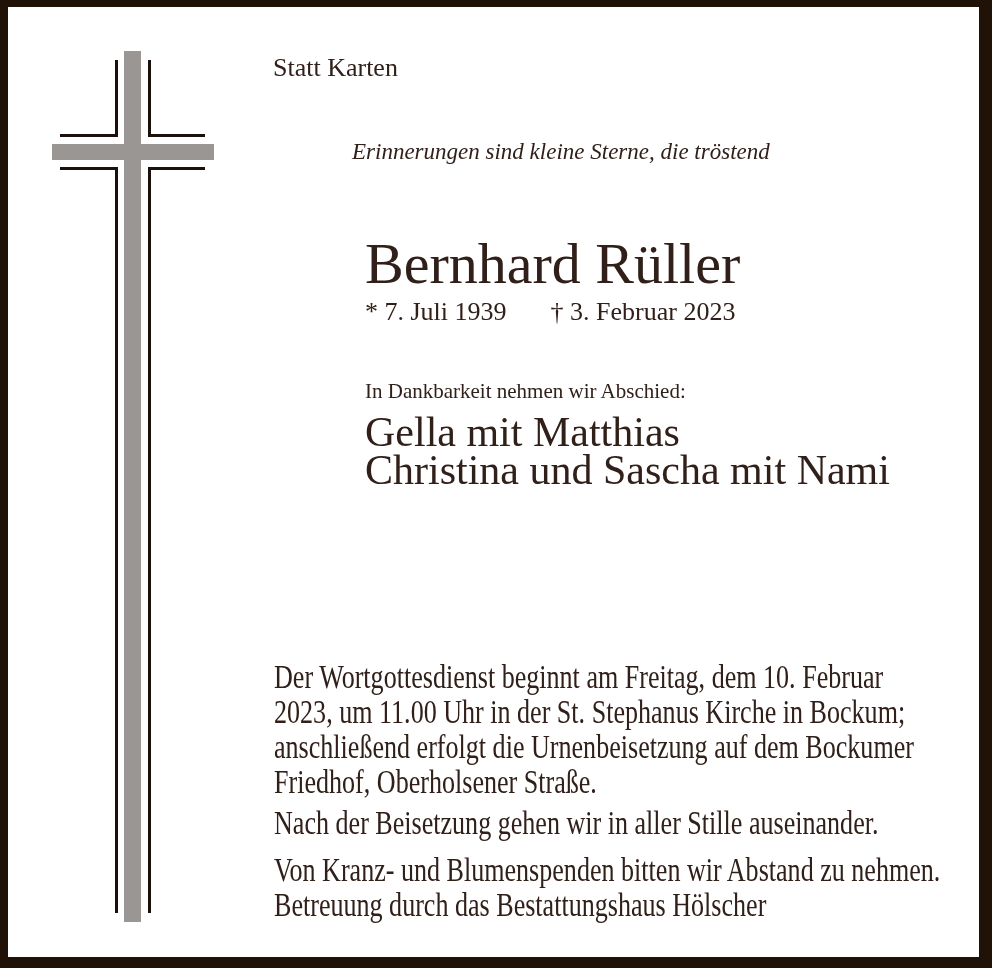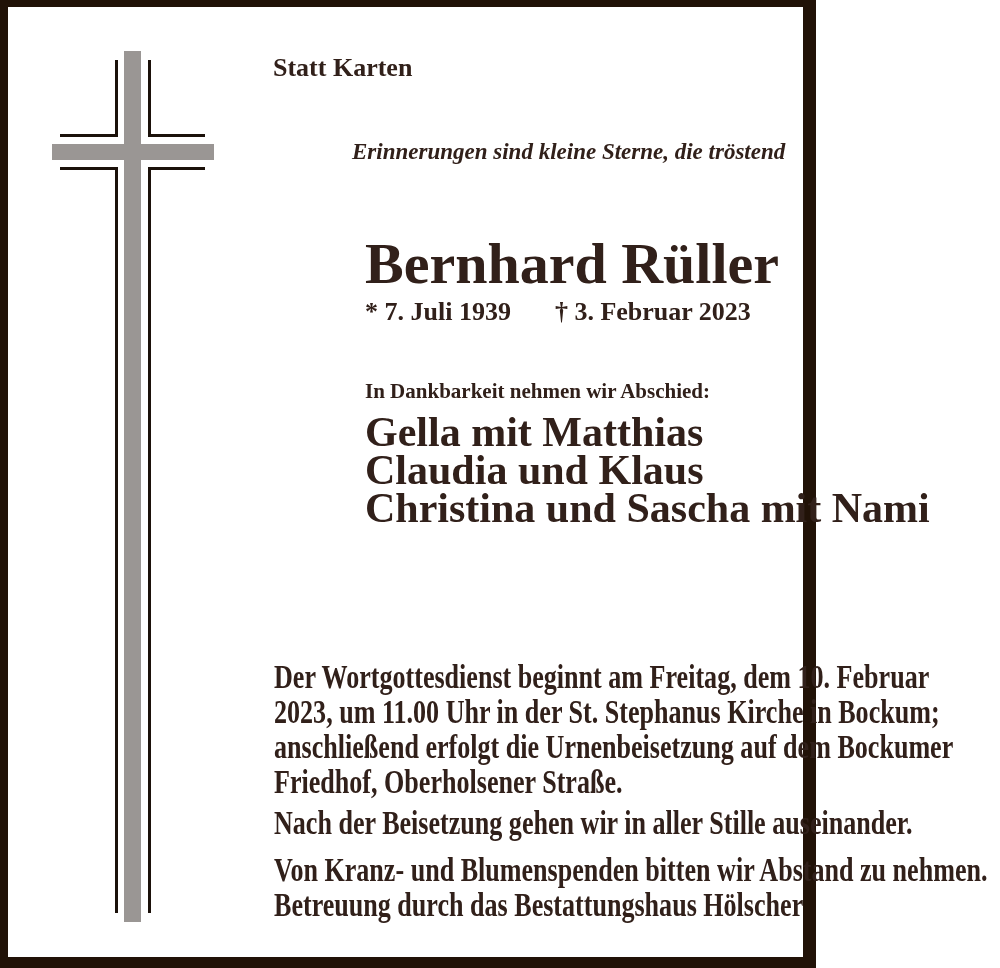--- a/index.html
+++ b/index.html
@@ -12,26 +12,25 @@
   * { margin: 0; padding: 0; box-sizing: border-box; }
   html, body {
     width: 1000px; height: 968px;
     background: var(--background);
     font-family: "Liberation Serif", serif;
     color: var(--ink);
     overflow: hidden;
   }
   .page {
     position: absolute; inset: 0;
-    width: 816px; height: 968px;
+    width: 992px; height: 968px;
     border-style: solid;
     border-color: var(--frame);
     border-width: 7px 13px 11px 8px;
     background: var(--background);
-    font-weight: bold;
   }
   .abs { position: absolute; white-space: nowrap; }
 
   
   .cross { position: absolute; left: 44px; top: 44px; width: 162px; height: 871px; }
   .cross .shape { position: absolute; }
   .bar-v  { left: 72px; top: 0;    width: 17px;  height: 871px; background: var(--cross_gray); }
   .bar-h  { left: 0;    top: 93px; width: 162px; height: 16px;  background: var(--cross_gray); }
   .pin    { background: var(--cross_line); }
   .pin-v-tl { left: 63px; top: 9px;   width: 3px;  height: 77px; }
@@ -87,21 +86,20 @@
   <div class="abs name">Bernhard Rüller</div>
 
   <div class="abs dates">
     <span class="birth-date">* 7. Juli 1939</span><span class="death-date">† 3. Februar 2023</span>
   </div>
 
   <div class="abs intro">In Dankbarkeit nehmen wir Abschied:</div>
 
   <div class="abs mourners">
     <div>Gella mit Matthias</div>
-    <div>Claudia und Klaus</div>
     <div>Christina und Sascha mit Nami</div>
   </div>
 
 
   <div class="abs condensed service">
     <div>Der Wortgottesdienst beginnt am Freitag, dem 10. Februar</div>
     <div>2023, um 11.00 Uhr in der St. Stephanus Kirche in Bockum;</div>
     <div>anschließend erfolgt die Urnenbeisetzung auf dem Bockumer</div>
     <div>Friedhof, Oberholsener Straße.</div>
   </div>

